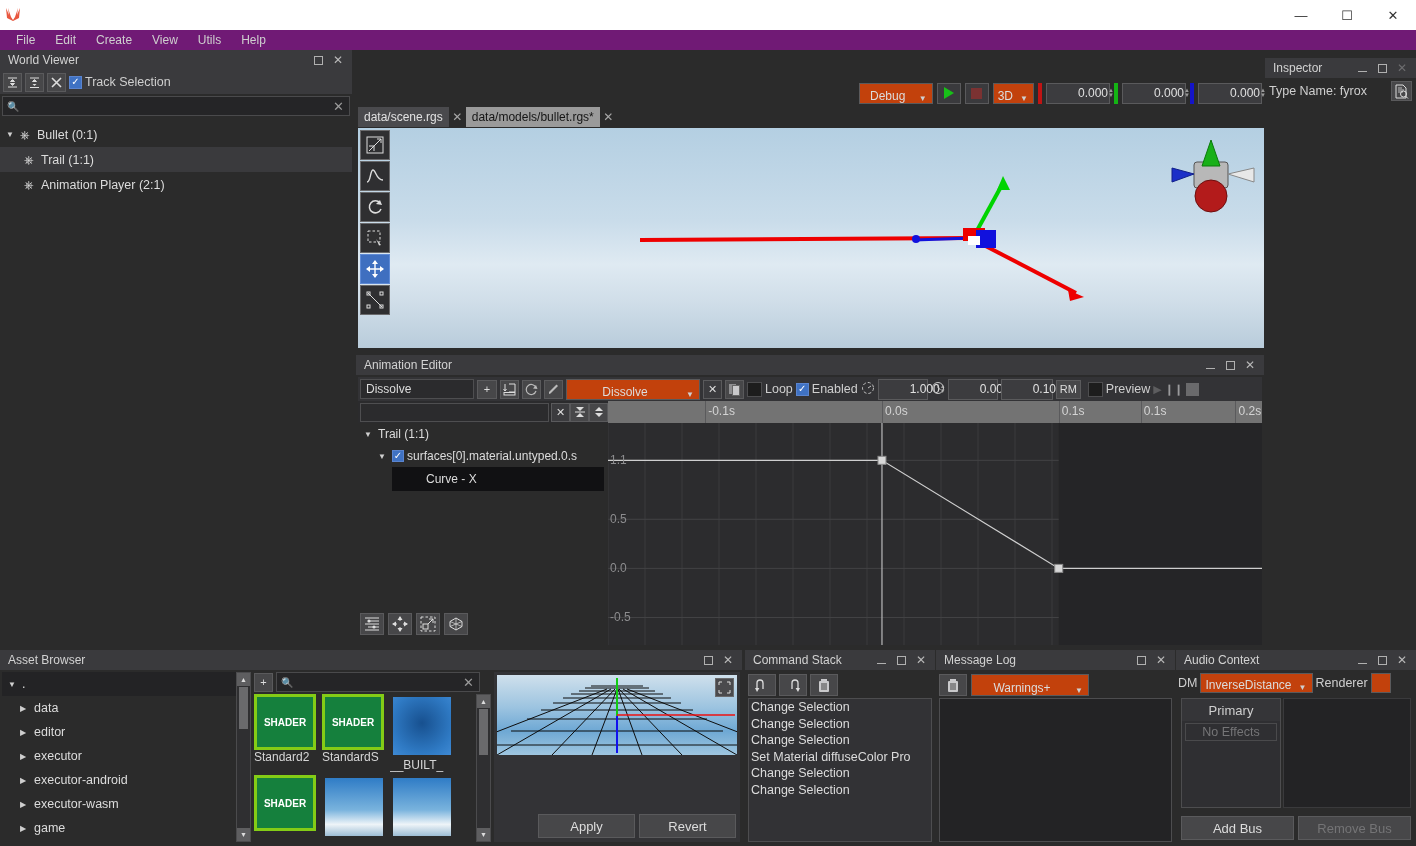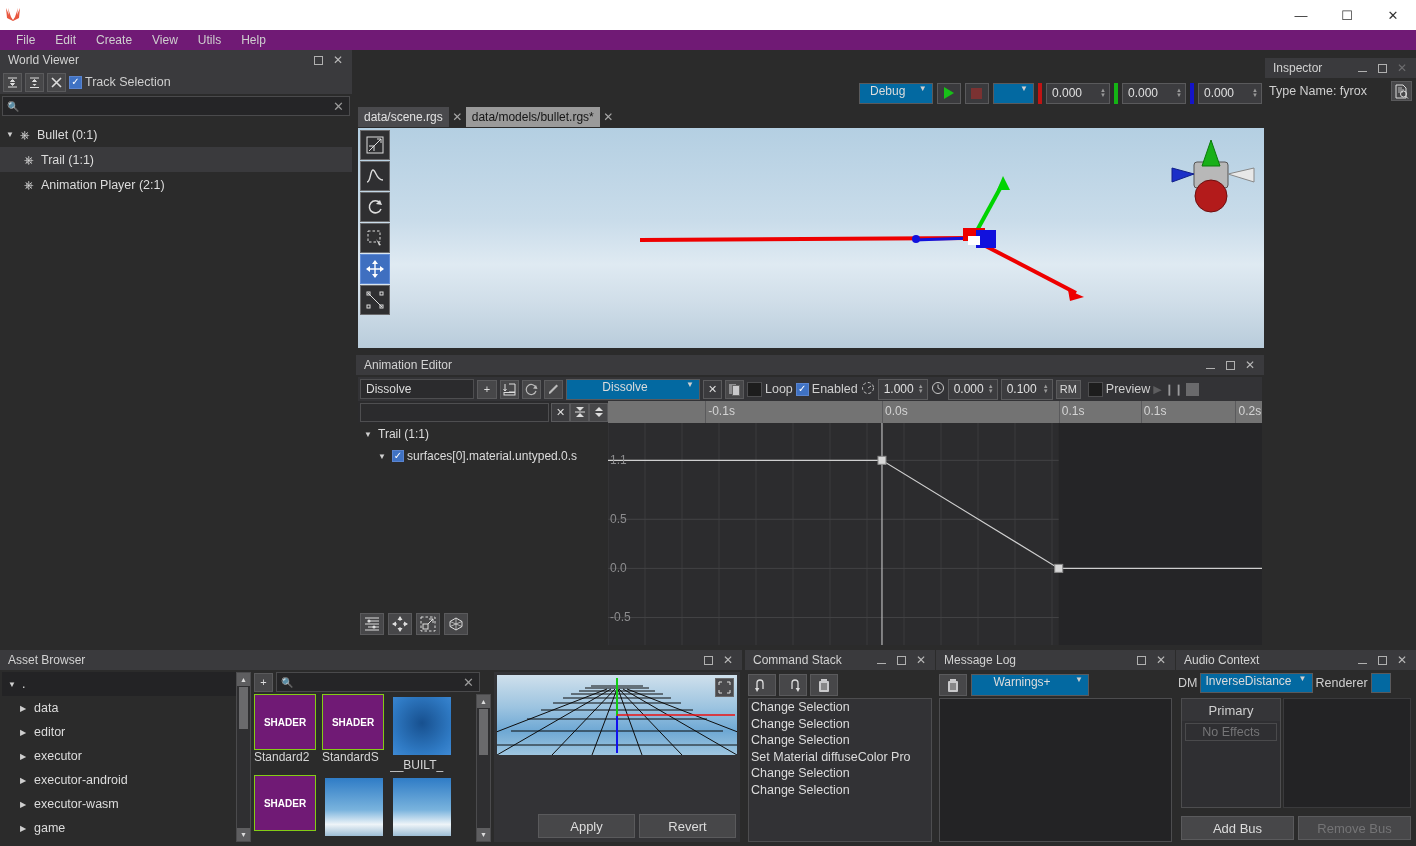--- a/index.html
+++ b/index.html
@@ -64,27 +64,27 @@
   
   #wv { left:0; top:50px; width:352px; height:600px; background:#2b2b2b; }
   .treerow { height:25px; display:flex; align-items:center; padding-left:6px; font-size:12.5px; color:#dcdcdc; }
   .treerow.sel { background:#3a3a3d; }
   .arrow { width:14px; color:#cfcfcf; font-size:8px; }
   .cube { width:17px; color:#e4e4e4; font-size:12px; }
 
   
   #sp { left:356px; top:58px; width:908px; height:292px; background:#2b2b2b; }
   #spTools { position:absolute; right:2px; top:22px; height:26px; display:flex; align-items:center; gap:4px;}
-  .combo { height:21px; background:#0369a1; border:1px solid #5a5a5c; display:flex;
-           align-items:flex-start; padding:0 2px 0 0; }
+  .combo { height:21px; background:#c2410c; border:1px solid #5a5a5c; display:flex;
+           align-items:flex-end; padding:0 2px 0 0; }
   .combo .lbl { min-width:56px; text-align:center; padding:0 8px; font-size:12px; color:#dcdcdc; }
   .combo .car { width:14px; text-align:center; font-size:8px; color:#cfcfcf; }
   .numf { height:21px; background:#3c3c3f; border:1px solid #5a5a5c; display:flex;
           align-items:center; width:64px; }
-  .numf .v { flex:1; padding-left:5px; font-size:12px; color:#e0e0e0; }
+  .numf .v { flex:1; padding-left:15px; font-size:12px; color:#e0e0e0;margin-left:16px; }
   .numf .spn { width:9px; display:flex; flex-direction:column; color:#9a9a9a;
                font-size:6px; line-height:5px; padding-right:2px;}
   .axbar { width:4px; height:21px; }
   .playb { width:24px;height:21px; background:#3a3a3d; border:1px solid #5a5a5c;
            display:flex;align-items:center;justify-content:center;}
   .tri { width:0;height:0;border-left:10px solid #18c018;border-top:6px solid transparent;border-bottom:6px solid transparent;}
   .stopb { width:24px;height:21px;background:#3a3a3d;border:1px solid #5a5a5c;display:flex;align-items:center;justify-content:center;}
   .stopsq{ width:11px;height:11px;background:#7b3232;}
 
   #tabbar { position:absolute; left:2px; top:48px; height:22px; display:flex; align-items:center; gap:0;}
@@ -122,21 +122,21 @@
   #insp { left:1265px; top:58px; width:151px; height:592px; background:#2b2b2b; }
 
   
   #ab { left:0; top:650px; width:742px; height:196px; background:#2b2b2b; }
   #abTree { position:absolute; left:2px; top:22px; width:236px; height:170px; background:#2b2b2b; }
   .folderrow { height:24px; display:flex; align-items:center; font-size:12.5px; color:#dcdcdc; }
   .folderrow.root { background:#232325; }
   #abGrid { position:absolute; left:254px; top:44px; width:226px; height:148px;
             display:flex; flex-wrap:wrap; gap:0; overflow:hidden;}
   .tile { width:66px; margin-right:2px; }
-  .tileimg { width:62px;height:56px; border:1px solid #84cc16; background:#701a75;
+  .tileimg { width:62px;height:56px; border:3px solid #84cc16; background:#15803d;
              display:flex;align-items:center;justify-content:center;
              font-size:10px;font-weight:bold;color:#fff;overflow:hidden; }
   .tileimg.noborder { border:0; width:58px;height:58px; margin:3px; }
   .tilelbl { font-size:12px; color:#d6d6d6; white-space:nowrap; overflow:hidden; }
   .vscroll { position:absolute; width:15px; background:#2f2f31; border:1px solid #4b4b4d;
              display:flex; flex-direction:column; align-items:center; }
   .vsb { width:13px;height:13px;background:#5e5e60;display:flex;align-items:center;
          justify-content:center;font-size:7px;color:#ddd;}
   .vsthumb { width:9px; background:#6a6a6c; }
 
@@ -469,20 +469,23 @@
   <div id="aeTree">
     <div class="trackrow" style="padding-left:6px;">
       <span class="arrow">▼</span>
       <span>Trail (1:1)</span>
     </div>
     <div class="trackrow" style="padding-left:20px;">
       <span class="arrow">▼</span>
       <span class="cbx" style="width:12px;height:12px;margin-right:3px;">✓</span>
       <span style="white-space:nowrap;overflow:hidden;">surfaces[0].material.untyped.0.s</span>
     </div>
+    <div class="trackrow" style="padding-left:34px;background:#111113;margin-left:34px;width:212px;height:24px;">
+      <span>Curve - X</span>
+    </div>
   </div>
 
   <div id="aeBottom">
     <div class="tbtn" style="width:24px;height:22px;">
       <svg width="16" height="16" viewBox="0 0 16 16">
           <path d="M1 2h14M4 5h11M1 8h14M4 11h11M1 14h14" stroke="#ddd"></path>
           <circle cx="5" cy="5" r="1.6" fill="#ddd"></circle>
           <circle cx="10" cy="11" r="1.6" fill="#ddd"></circle>
         </svg>
     </div>

